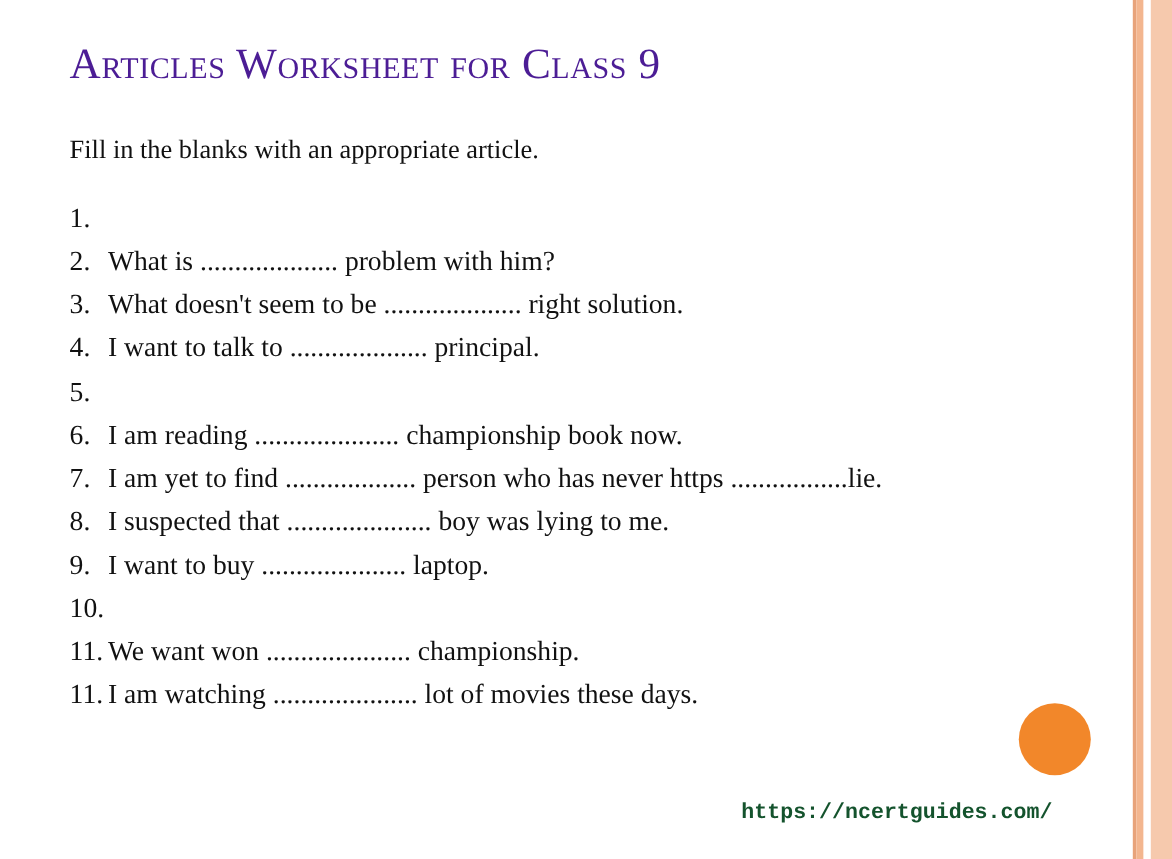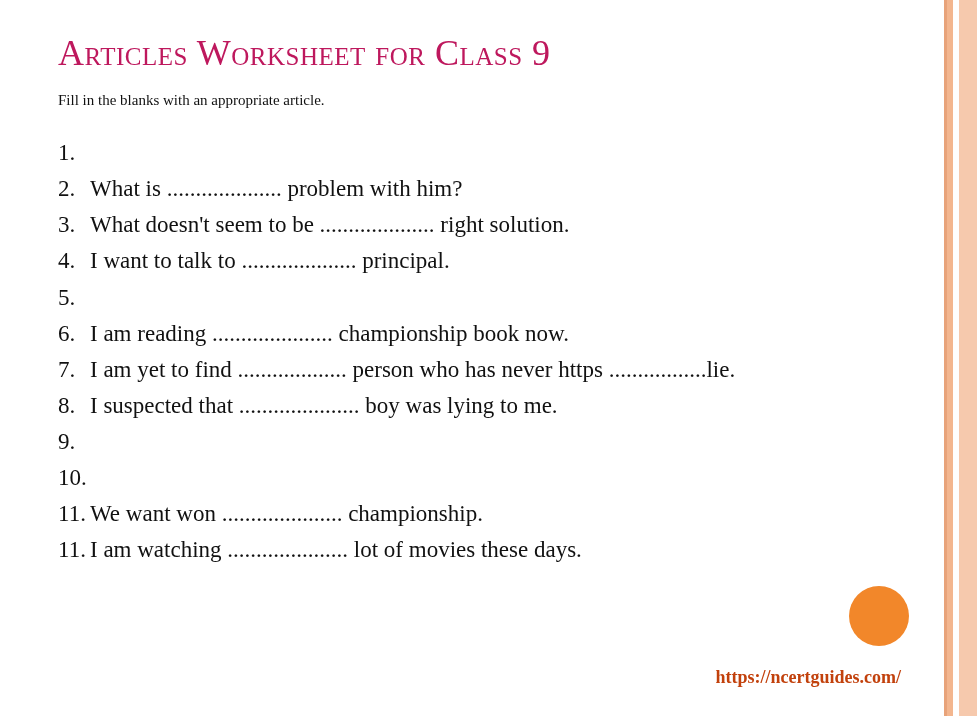--- a/index.html
+++ b/index.html
@@ -48,33 +48,33 @@
     top: 0;
     width: 940px;
     height: 716px;
     box-sizing: border-box;
     padding: 22px 40px 0 58px;
   }
 
   .title {
     font-family: "Liberation Serif", serif;
     font-size: 36px;
-    color: #be185d;
+    color: #4c1d95;
     font-variant: small-caps;
     letter-spacing: 0.5px;
     margin: 0 0 0 0;
     padding-top: 10px;
     font-weight: normal;
     white-space: nowrap;
   }
 
   .instruction {
-    font-size: 15px;
+    font-size: 22px;
     color: #111111;
-    margin-top: 18px;
+    margin-top: 38px;
     margin-bottom: 0;
   }
 
   .questions {
     margin-top: 30px;
     font-size: 23px;
     color: #111111;
   }
 
   .q-item {
@@ -99,26 +99,26 @@
     right: 68px;
     bottom: 70px;
     width: 60px;
     height: 60px;
     border-radius: 50%;
     background: #f2872a;
   }
 
   .source {
     position: absolute;
-    right: 76px;
+    right: 100px;
     bottom: 28px;
     font-size: 18px;
     font-weight: bold;
-    color: #c2410c;
-    font-family: Liberation Serif, serif;
+    color: #14532d;
+    font-family: Liberation Mono, monospace;
   }
 </style>
 </head>
 <body>
 
 <div class="slide">
   <h1 class="title">Articles Worksheet for Class 9</h1>
   <p class="instruction">Fill in the blanks with an appropriate article.</p>
   <div class="questions">
     <div class="q-item">
@@ -146,20 +146,21 @@
     <div class="q-item">
       <span class="q-num">7.</span>
       <span class="q-text">I am yet to find ................... person who has never https .................lie.</span>
     </div>
     <div class="q-item">
       <span class="q-num">8.</span>
       <span class="q-text">I suspected that ..................... boy was lying to me.</span>
     </div>
     <div class="q-item">
       <span class="q-num">9.</span>
+      <span class="q-text">I want to buy ..................... laptop.</span>
     </div>
     <div class="q-item">
       <span class="q-num">10.</span>
     </div>
     <div class="q-item">
       <span class="q-num">11.</span>
       <span class="q-text">We want won ..................... championship.</span>
     </div>
     <div class="q-item">
       <span class="q-num">11.</span>

